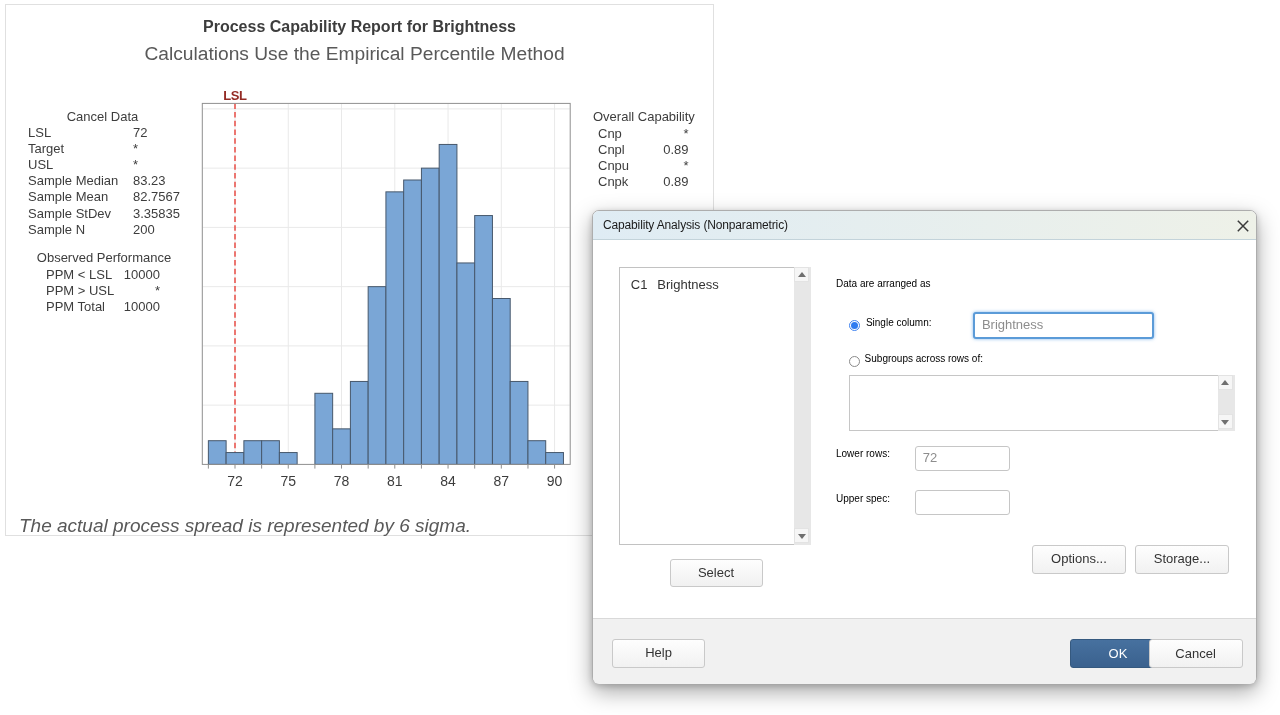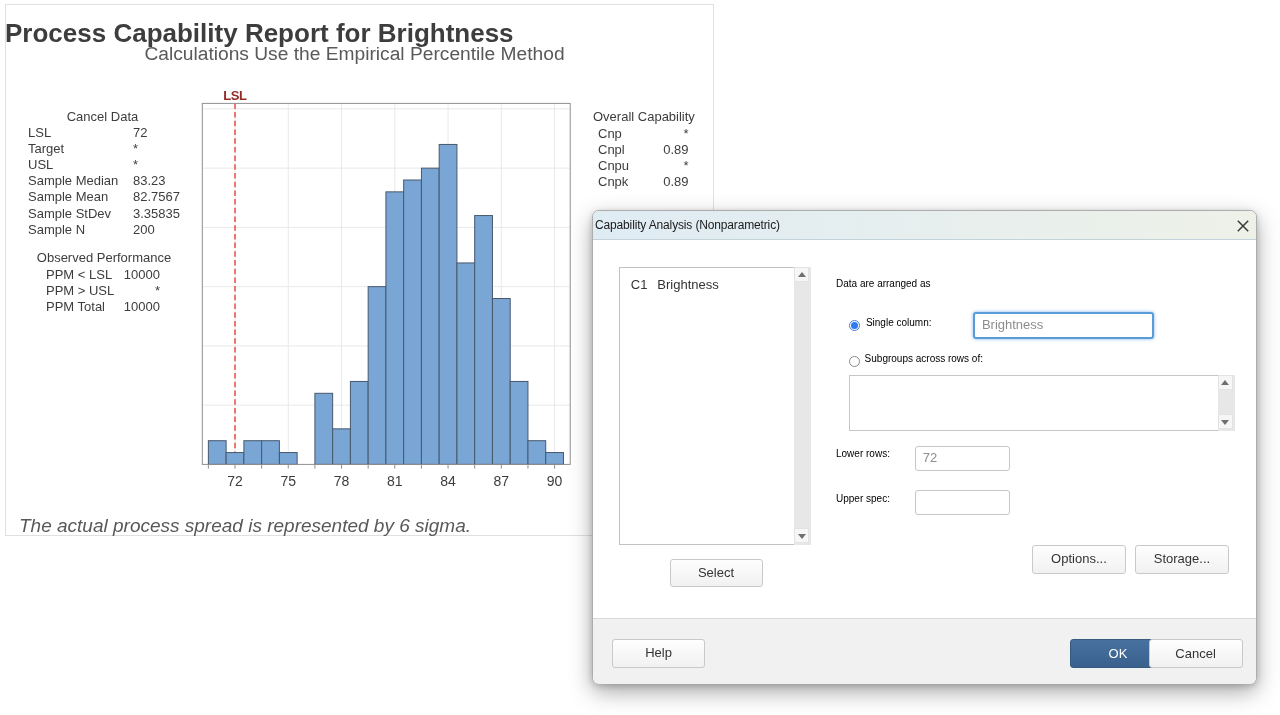--- a/index.html
+++ b/index.html
@@ -1,31 +1,31 @@
 <!DOCTYPE html>
 <html><head><meta charset="utf-8">
 <style>
 * { margin:0; padding:0; box-sizing:border-box; }
 html,body { width:1280px; height:715px; background:#fff; font-family:"Liberation Sans",sans-serif; }
 #card { position:absolute; left:5px; top:4px; width:709px; height:532px; background:#fff;
         border:1px solid #e0e0e0; }
 #plot { position:absolute; left:0; top:0; }
-#title { position:absolute; left:5px; top:18px; width:709px; 
-         font-size:26px; font-weight:bold; color:#3d3d3d; }
+#title { position:absolute; left:5px; top:18px; width:709px; text-align:center;
+         font-size:16px; font-weight:bold; color:#3d3d3d; }
 #subtitle { position:absolute; left:0px; top:42.6px; width:709px; text-align:center;
             font-size:19.2px; color:#595959; }
 #caption { position:absolute; left:19px; top:515.3px; font-size:19px; font-style:italic; color:#595959; }
 #dlg { position:absolute; left:592px; top:210px; width:665px; height:474px; background:#fff;
        border:1px solid #adadad; border-radius:7px;
        box-shadow:0 8px 22px rgba(0,0,0,.34), 0 2px 6px rgba(0,0,0,.18); }
 #titlebar { position:absolute; left:0; top:0; width:663px; height:29px;
             background:linear-gradient(to right,#dfecf4,#eef1e8);
             border-bottom:1px solid #c3d3da; border-radius:6px 6px 0 0;
             font-size:12px; color:#1b1b1b; line-height:29px; letter-spacing:-0.15px; }
-#titlebar span { margin-left:2px; }
+#titlebar span { margin-left:10px; }
 #closex { position:absolute; right:6.5px; top:7.5px; }
 #listbox { position:absolute; left:26px; top:56px; width:192px; height:278px;
            border:1px solid #c2c2c2; background:#fff; font-size:13px; color:#333; }
 .sbar { position:absolute; background:#e7e7e7; }
 .sbtn { position:absolute; background:#f6f6f6; border:1px solid #e3e3e3; }
 .tri-up { position:absolute; left:50%; top:50%; transform:translate(-50%,-62%);
           width:0; height:0; border-left:4.5px solid transparent; border-right:4.5px solid transparent;
           border-bottom:5.5px solid #6f6f6f; }
 .tri-dn { position:absolute; left:50%; top:50%; transform:translate(-50%,-38%);
           width:0; height:0; border-left:4.5px solid transparent; border-right:4.5px solid transparent;

